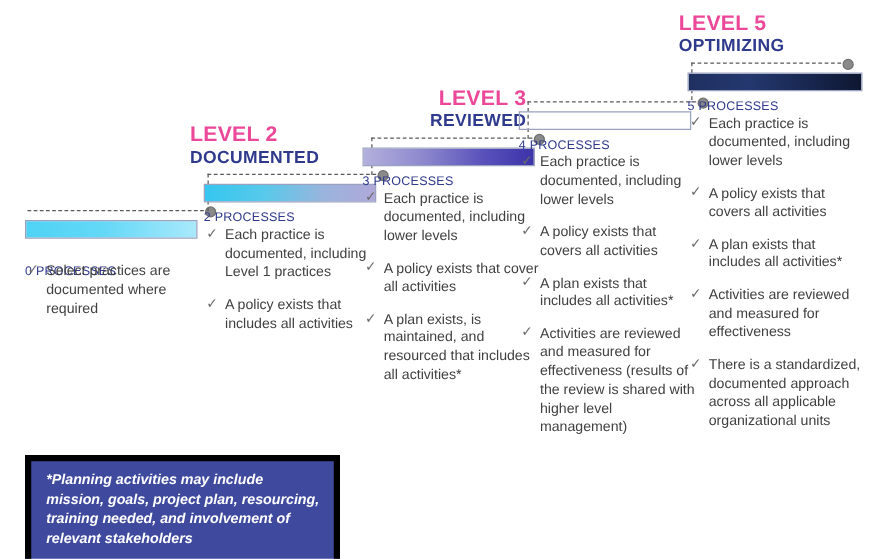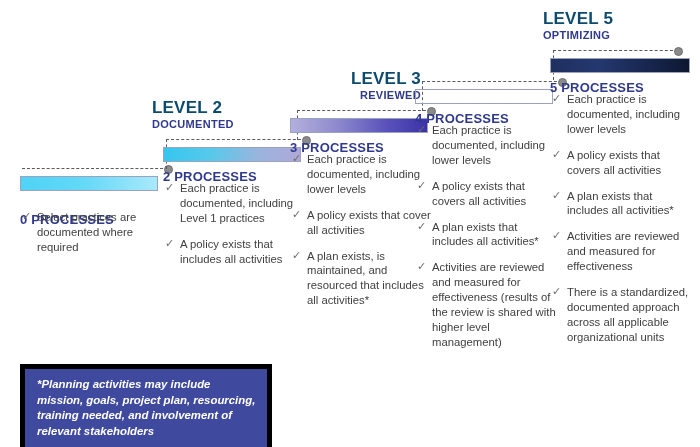--- a/index.html
+++ b/index.html
@@ -23,28 +23,28 @@
 
   
   .level {
     position: absolute;
     width: 138px;
   }
 
   .level-title {
     font-size: 17px;
     font-weight: bold;
-    color: #0c4a6e;
+    color: #ec4899;
     letter-spacing: 0.2px;
     line-height: 1.05;
     white-space: nowrap;
   }
 
   .level-stage {
-    font-size: 11px;
+    font-size: 14px;
     font-weight: bold;
     color: #2f3a8c;
     letter-spacing: 0.3px;
     margin-top: 1px;
     line-height: 1.1;
     white-space: nowrap;
   }
 
   
   .connector-h {
@@ -69,22 +69,22 @@
   .bar {
     position: absolute;
     height: 15px;
     width: 138px;
     border: 1px solid #9aa2bf;
     box-sizing: border-box;
   }
 
   .proc-count {
     position: absolute;
-    font-size: 13px;
-    font-weight: bold;
+    font-size: 10px;
+    font-weight: normal;
     color: #2f3a8c;
     letter-spacing: 0.2px;
     white-space: nowrap;
   }
 
   .bullets {
     position: absolute;
     width: 140px;
   }
   .bullet {

